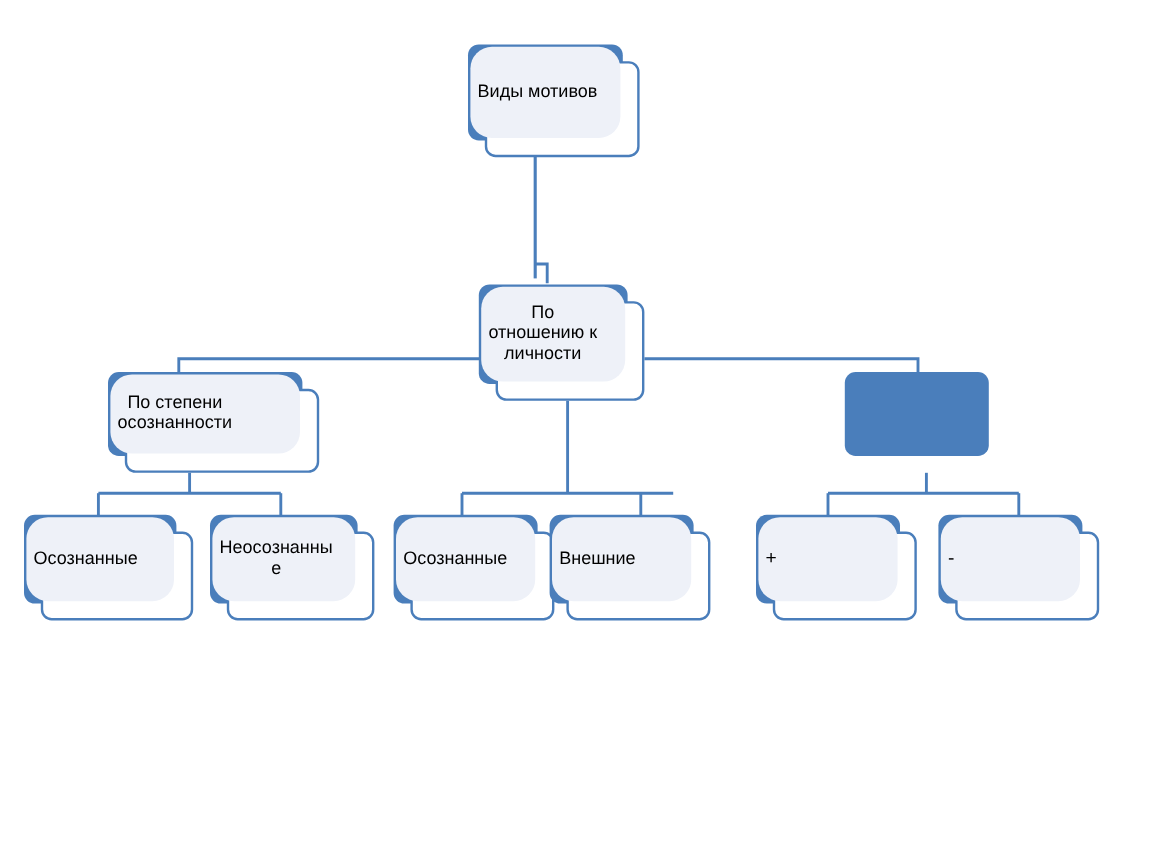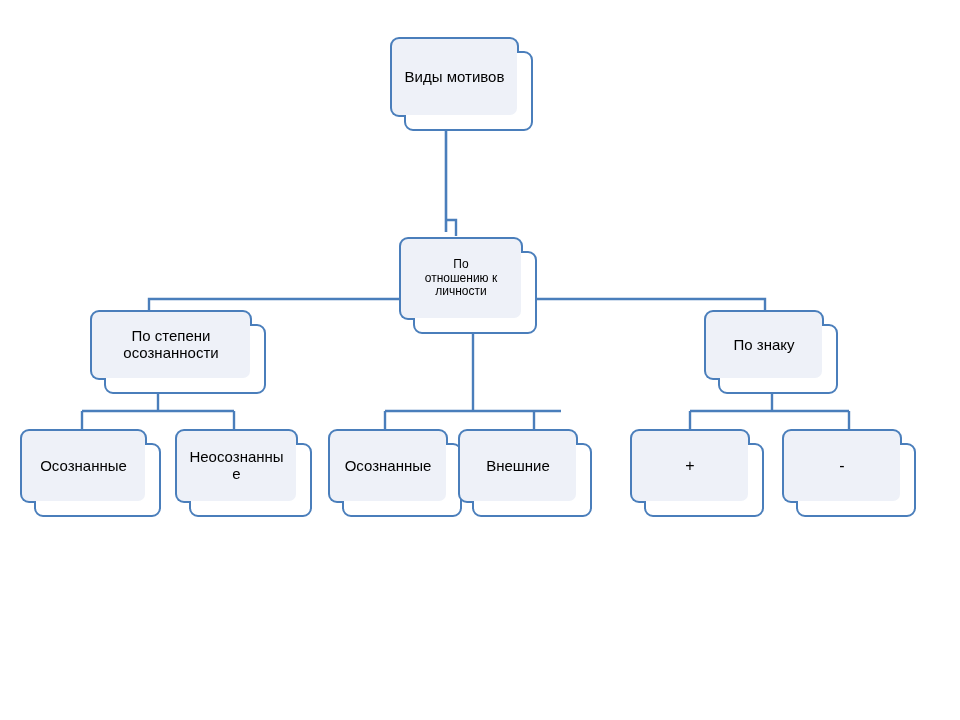--- a/index.html
+++ b/index.html
@@ -56,38 +56,37 @@
     box-sizing: border-box;
   }
   
   .node .face {
     position: absolute;
     left: -14px;
     top: -14px;
     right: 14px;
     bottom: 14px;
     background: #eef1f8;
-    border-radius: 7px;
+    border-radius: 18px;
     display: flex;
     align-items: center;
-    justify-content: center;
     box-sizing: border-box;
     padding: 2px 6px;
   }
   .node .label {
     color: #000000;
     text-align: center;
     line-height: 1.12;
     white-space: pre-line;
     word-break: break-word;
   }
 
   
   .lvl-root  .label { font-size: 15px; }
-  .lvl-two   .label { font-size: 12px; }
+  .lvl-two   .label { font-size: 15px; }
   .lvl-three .label { font-size: 15px; }
   .lvl-leaf  .label { font-size: 15px; }
   .sign .label { font-size: 16px; }
 </style>
 </head>
 <body>
 
 <div id="canvas">
 
   <svg id="connectors" viewBox="0 0 960 720" width="960" height="720">
@@ -144,25 +143,20 @@
     <div class="card">
       <div class="face">
         <span class="label">По степени
 осознанности</span>
       </div>
     </div>
   </div>
 
   <div class="node lvl-three" style="left:704px; top:310px; width:134px; height:84px;">
     <div class="plate"></div>
-    <div class="card">
-      <div class="face">
-        <span class="label">По знаку</span>
-      </div>
-    </div>
   </div>
 
   <div class="node lvl-leaf" style="left:175px; top:429px; width:137px; height:88px;">
     <div class="plate"></div>
     <div class="card">
       <div class="face">
         <span class="label">Неосознанны
 е</span>
       </div>
     </div>

